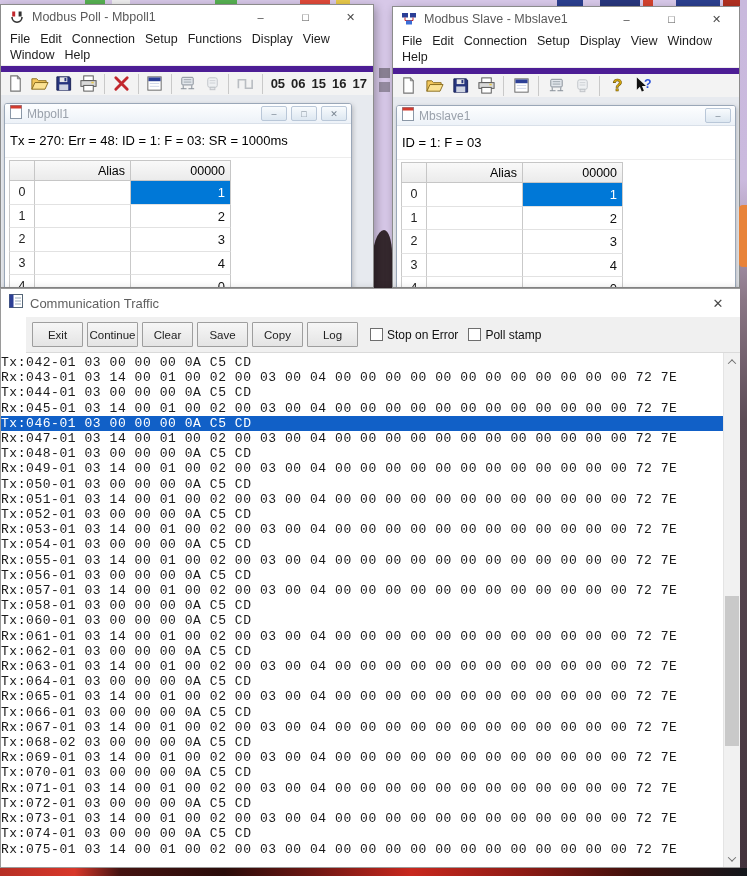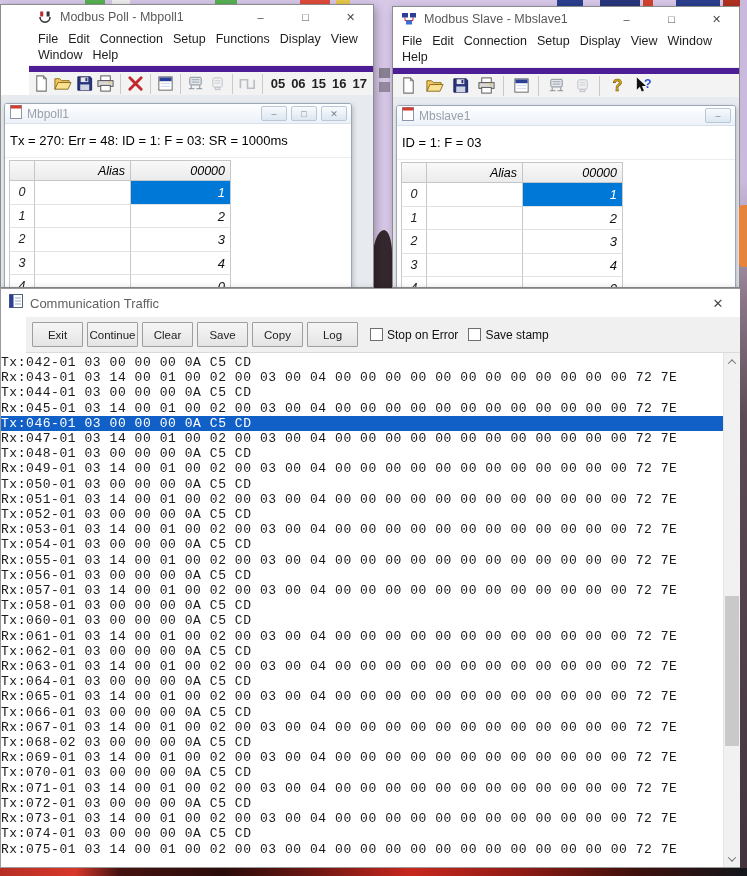--- a/index.html
+++ b/index.html
@@ -30,21 +30,21 @@
   .child{position:absolute;background:#fff;border:1px solid #9aa7b8;border-radius:3px 3px 0 0;
     box-shadow:1px 2px 5px rgba(0,0,0,.22);}
   .ctitle{height:20px;display:flex;align-items:center;padding:0 4px 0 5px;border-radius:2px 2px 0 0;
     background:linear-gradient(#fdfeff,#edf2f8);border-bottom:1px solid #d9e0e9;}
   .ctitle .ttl{font-size:12px;color:#9aa1ab;margin-left:5px;}
   .cbtns{margin-left:auto;display:flex;gap:4px;}
   .cbtn{width:26px;height:15px;border:1px solid #b9c7d8;border-radius:2px;color:#76828f;
     background:linear-gradient(#f8fbfd,#dde7f1);font-size:9px;display:flex;align-items:center;justify-content:center;}
   .cstatus{padding:9px 5px 0 5px;height:34px;font-size:13px;color:#000;border-bottom:1px solid #ededed;}
   .grid{position:absolute;left:4px;font-size:12.5px;}
-  .ghead,.grow{display:grid;grid-template-columns:26px 96px 100px;font-style:italic;}
+  .ghead,.grow{display:grid;grid-template-columns:26px 96px 100px;}
   .ghead>div{height:21px;line-height:20px;background:linear-gradient(#f9f9f9,#ebebeb);
     border:1px solid #c6c6c6;border-left:none;text-align:right;padding-right:5px;color:#000;}
   .ghead>div:first-child{border-left:1px solid #c6c6c6;}
   .grow>div{height:23.5px;line-height:23px;border-right:1px solid #c9c9c9;border-bottom:1px solid #e2e2e2;background:#fff;}
   .grow .cn{border-left:1px solid #c9c9c9;text-align:center;color:#222;}
   .grow .ca{}
   .grow .cv{text-align:right;padding-right:5px;font-size:13px;}
   .grow.selected .cv{background:#0078d7;color:#fff;}
 
   
@@ -80,21 +80,21 @@
   <div class="frag" style="left:336px;top:0;width:14px;height:5px;background:#e8c94a;"></div>
   <div class="frag" style="left:557px;top:0;width:26px;height:8px;background:#2b3f8e;"></div>
   <div class="frag" style="left:600px;top:0;width:40px;height:8px;background:#27357c;"></div>
   <div class="frag" style="left:643px;top:0;width:10px;height:6px;background:#d2422e;"></div>
   <div class="frag" style="left:676px;top:0;width:44px;height:8px;background:#2b3f8e;"></div>
   <div class="frag" style="left:723px;top:0;width:18px;height:8px;background:#b03020;"></div>
   <div class="frag" style="left:379px;top:68px;width:11px;height:10px;background:#6b6472;opacity:.7;"></div>
   <div class="frag" style="left:379px;top:82px;width:11px;height:10px;background:#6b6472;opacity:.6;"></div>
   <div class="frag" style="left:372px;top:230px;width:20px;height:58px;background:#35282e;border-radius:60% 40% 0 0;"></div>
 
-  <div class="win" style="left:0;top:4px;width:374px;height:284px;padding-left:28px;">
+  <div class="win" style="left:0;top:4px;width:374px;height:284px;">
     <div class="titlebar">
       <span class="tbi" style="width:16px;height:16px;">
         <svg width="16" height="16" viewBox="0 0 16 16">
             <path d="M3 8c0 3.2 2.2 5.2 5 5.2s5-2 5-5.2" stroke="#333" fill="none" stroke-width="1.6"></path>
             <rect x="3.2" y="2.5" width="3" height="5" fill="#c1272d"></rect>
             <rect x="9.6" y="2.5" width="3" height="5" fill="#333"></rect>
           </svg>
       </span>
       <span class="ttl">Modbus Poll - Mbpoll1</span>
       <span class="winctl">
@@ -428,21 +428,21 @@
         </span>
       <span class="cbwrap">
 
           <label class="cb">
             <span class="cbbox"></span>
             <span>Stop on Error</span>
           </label>
 
           <label class="cb">
             <span class="cbbox"></span>
-            <span>Save stamp</span>
+            <span>Poll stamp</span>
           </label>
         </span>
     </div>
     <div class="loglines">
 
     <div class="log-line">Tx:042-01 03 00 00 00 0A C5 CD</div>
         <div class="log-line">Rx:043-01 03 14 00 01 00 02 00 03 00 04 00 00 00 00 00 00 00 00 00 00 00 00 72 7E</div>
         <div class="log-line">Tx:044-01 03 00 00 00 0A C5 CD</div>
         <div class="log-line">Rx:045-01 03 14 00 01 00 02 00 03 00 04 00 00 00 00 00 00 00 00 00 00 00 00 72 7E</div>
         <div class="log-line selected">Tx:046-01 03 00 00 00 0A C5 CD</div>

